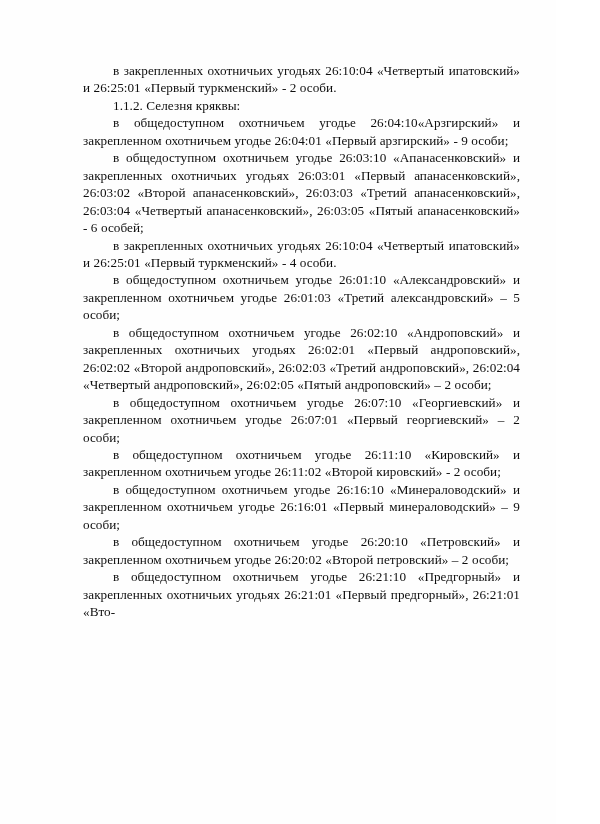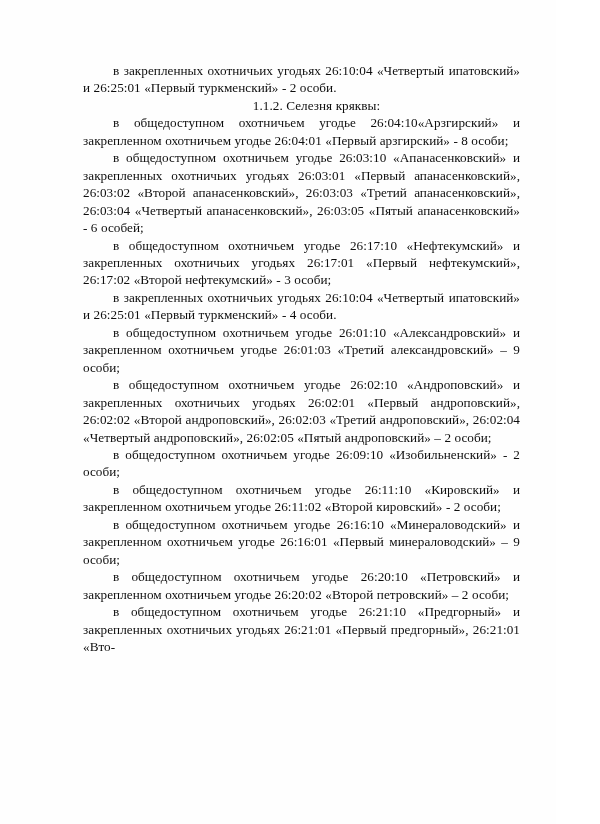--- a/index.html
+++ b/index.html
@@ -40,43 +40,42 @@
     text-justify: inter-word;
     text-indent: 30px;
     hyphens: manual;
     -webkit-hyphens: manual;
     letter-spacing: 0.04px;
     word-spacing: 0.1px;
   }
 
   p.para.heading {
     text-indent: 30px;
-    text-align: center;
+    text-align: left;
   }
 
   
   .page-body {
     -webkit-font-smoothing: antialiased;
     filter: contrast(1.04);
   }
 </style>
 </head>
 <body>
 
 <div class="page">
   <div class="page-body">
 
     <p class="para">в закрепленных охотничьих угодьях 26:10:04 «Четвертый ипатовский» и 26:25:01 «Первый туркменский» - 2 особи.</p>
     <p class="para heading">1.1.2. Селезня кряквы:</p>
-    <p class="para">в общедоступном охотничьем угодье 26:04:10«Арзгирский» и закрепленном охотничьем угодье 26:04:01 «Первый арзгирский» - 8 особи;</p>
+    <p class="para">в общедоступном охотничьем угодье 26:04:10«Арзгирский» и закрепленном охотничьем угодье 26:04:01 «Первый арзгирский» - 9 особи;</p>
     <p class="para">в общедоступном охотничьем угодье 26:03:10 «Апанасенковский» и закрепленных охотничьих угодьях 26:03:01 «Первый апанасенковский», 26:03:02 «Второй апанасенковский», 26:03:03 «Третий апанасенковский», 26:03:04 «Четвертый апанасенковский», 26:03:05 «Пятый апанасенковский» - 6 особей;</p>
-    <p class="para">в общедоступном охотничьем угодье 26:17:10 «Нефтекумский» и закрепленных охотничьих угодьях 26:17:01 «Первый нефтекумский», 26:17:02 «Второй нефтекумский» - 3 особи;</p>
     <p class="para">в закрепленных охотничьих угодьях 26:10:04 «Четвертый ипатовский» и 26:25:01 «Первый туркменский» - 4 особи.</p>
-    <p class="para">в общедоступном охотничьем угодье 26:01:10 «Александровский» и закрепленном охотничьем угодье 26:01:03 «Третий александровский» – 9 особи;</p>
+    <p class="para">в общедоступном охотничьем угодье 26:01:10 «Александровский» и закрепленном охотничьем угодье 26:01:03 «Третий александровский» – 5 особи;</p>
     <p class="para">в общедоступном охотничьем угодье 26:02:10 «Андроповский» и закрепленных охотничьих угодьях 26:02:01 «Первый андроповский», 26:02:02 «Второй андроповский», 26:02:03 «Третий андроповский», 26:02:04 «Четвертый андроповский», 26:02:05 «Пятый андроповский» – 2 особи;</p>
-    <p class="para">в общедоступном охотничьем угодье 26:09:10 «Изобильненский» - 2 особи;</p>
+    <p class="para">в общедоступном охотничьем угодье 26:07:10 «Георгиевский» и закрепленном охотничьем угодье 26:07:01 «Первый георгиевский» – 2 особи;</p>
     <p class="para">в общедоступном охотничьем угодье 26:11:10 «Кировский» и закрепленном охотничьем угодье 26:11:02 «Второй кировский» - 2 особи;</p>
     <p class="para">в общедоступном охотничьем угодье 26:16:10 «Минераловодский» и закрепленном охотничьем угодье 26:16:01 «Первый минераловодский» – 9 особи;</p>
     <p class="para">в общедоступном охотничьем угодье 26:20:10 «Петровский» и закрепленном охотничьем угодье 26:20:02 «Второй петровский» – 2 особи;</p>
     <p class="para">в общедоступном охотничьем угодье 26:21:10 «Предгорный» и закрепленных охотничьих угодьях 26:21:01 «Первый предгорный», 26:21:01 «Вто-</p>
 
   </div>
 </div>
 
 </body></html>

